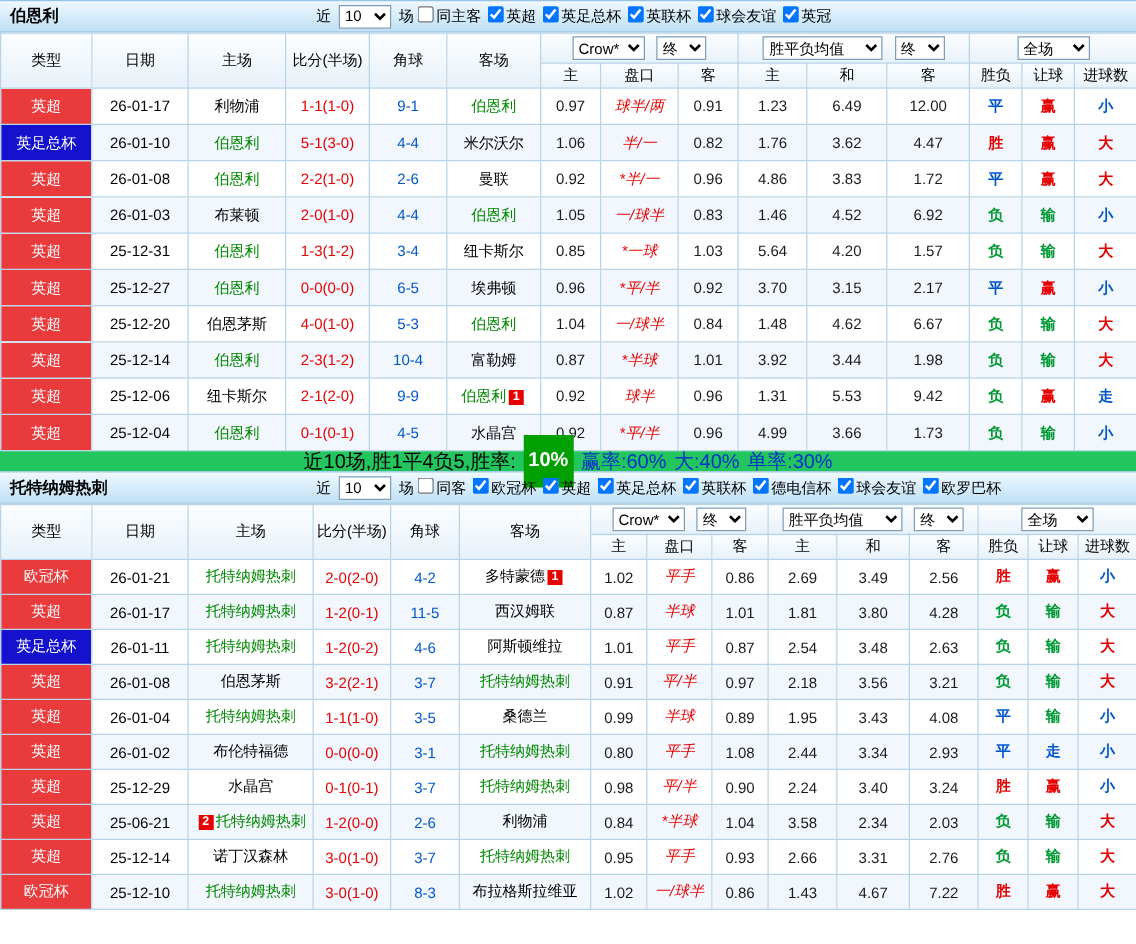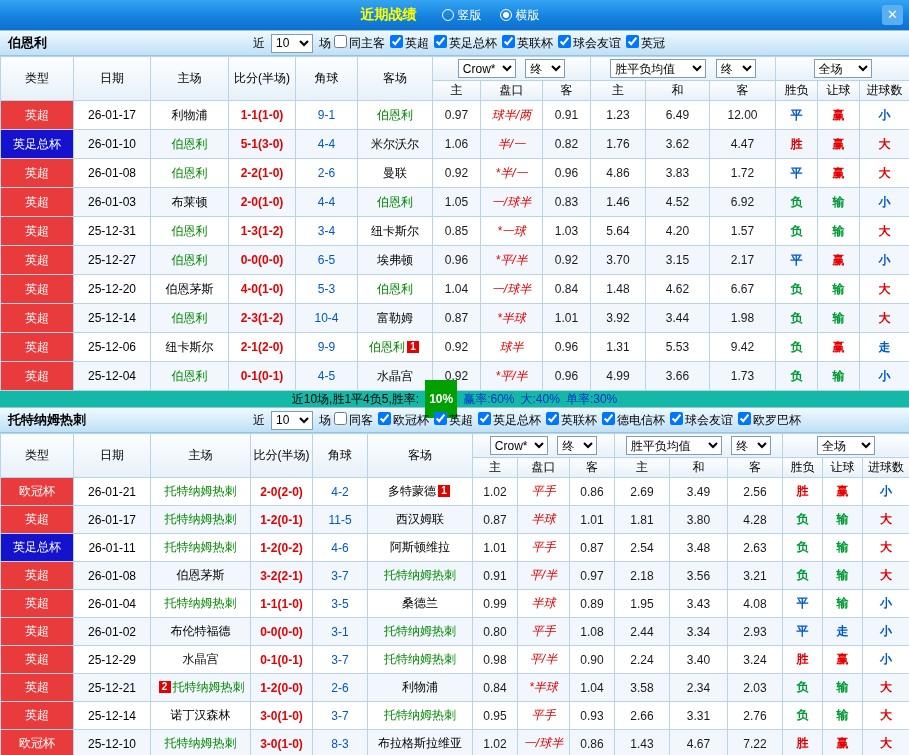--- a/index.html
+++ b/index.html
@@ -36,54 +36,42 @@
   thead th { background:linear-gradient(180deg,#fcfeff,#e7f1f9); font-weight:normal; color:#000; }
   tr.h1 th { height:24px; }
   tr.h2 th { height:20px; }
   .tbl1 tbody tr { height:29px; }
   .tbl2 tbody tr { height:28px; }
   tbody td { background:#fff; }
   tbody tr:nth-child(even) td { background:#f1f7fc; }
   td.lg-r { background:#e93a3c !important; color:#fff; }
   td.lg-u { background:#1412cd !important; color:#fff; }
   .c-red { color:#e60000; } .c-green { color:#009933; } .c-blue { color:#0057cc; }
-  td.score { color:#e60000; font-weight:bold; }
+  td.score { color:#e60000; font-weight:normal; }
   td.corner { color:#0057cc; }
   td.pk { color:#e60000;font-style:italic; }
   td.odds { color:#1a1a1a; }
   td.res { font-weight:bold; }
   .focal { color:#008800; }
   .opp { color:#000; }
   .nbdg { display:inline-block; min-width:12px; height:12px; line-height:12px; background:#e60000;
           color:#fff; font-size:10px; font-weight:bold; margin:0 2px; vertical-align:1px; padding:0 1px; }
 
   
   .footerbar { height:16px; display:flex; align-items:center; justify-content:center;
-               font-size:12px; background:#14b8a6; }
+               font-size:16px; background:#22c55e; }
   .footerbar span { margin:0 3px; }
   .rate { background:#00a000; color:#fff; padding:12px 4px; font-weight:bold; }
   .fstat { color:#0033cc; }
 </style>
 </head>
 <body>
 
 <div class="app">
 
-  <div class="topbar">
-    <span class="tb-title">近期战绩</span>
-    <label class="radio">
-      <span class="rb"></span>
-      <span>竖版</span>
-    </label>
-    <label class="radio">
-      <span class="rb on"></span>
-      <span>横版</span>
-    </label>
-    <div class="closebtn">✕</div>
-  </div>
 
   <div class="secbar">
     <div class="team">伯恩利</div>
     <div class="filters">
       <span class="nearlbl">近</span>
       <select class="sel w42"><option>10</option></select>
       <span class="nearlbl">场</span>
       <span class="filters">
           <label class="flt">
             <input type="checkbox" style="">
@@ -553,21 +541,21 @@
           <td class="odds">0.90</td>
           <td class="odds">2.24</td>
           <td class="odds">3.40</td>
           <td class="odds">3.24</td>
           <td class="res c-red">胜</td>
           <td class="res c-red">赢</td>
           <td class="res c-blue">小</td>
         </tr>
         <tr>
           <td class="lg-r">英超</td>
-          <td class="date">25-12-21</td>
+          <td class="date">25-06-21</td>
           <td class="team"><i class="nbdg" style="font-style: normal;">2</i><span class="focal">托特纳姆热刺</span></td>
           <td class="score">1-2(0-0)</td>
           <td class="corner">2-6</td>
           <td class="team"><span class="opp">利物浦</span></td>
           <td class="odds">0.84</td>
           <td class="pk">*半球</td>
           <td class="odds">1.04</td>
           <td class="odds">3.58</td>
           <td class="odds">2.34</td>
           <td class="odds">2.03</td>

